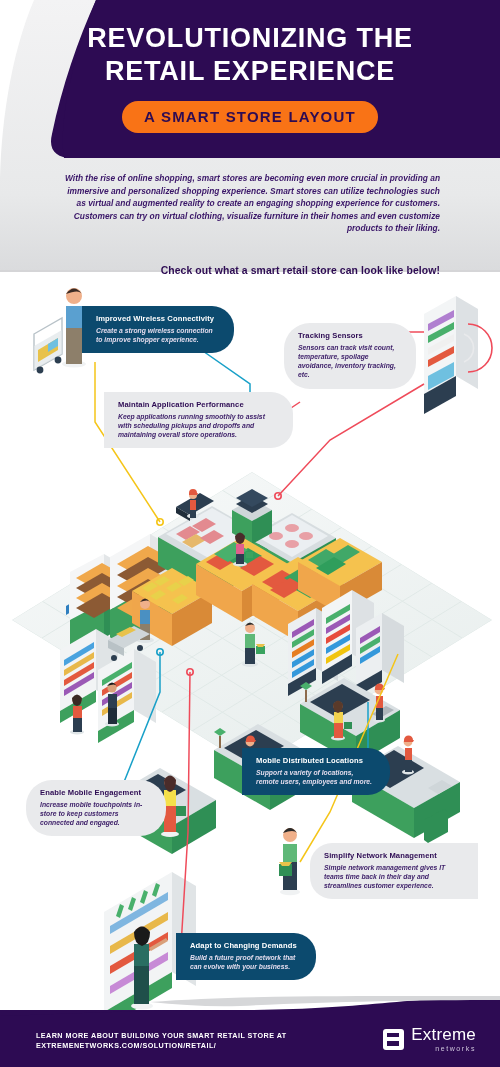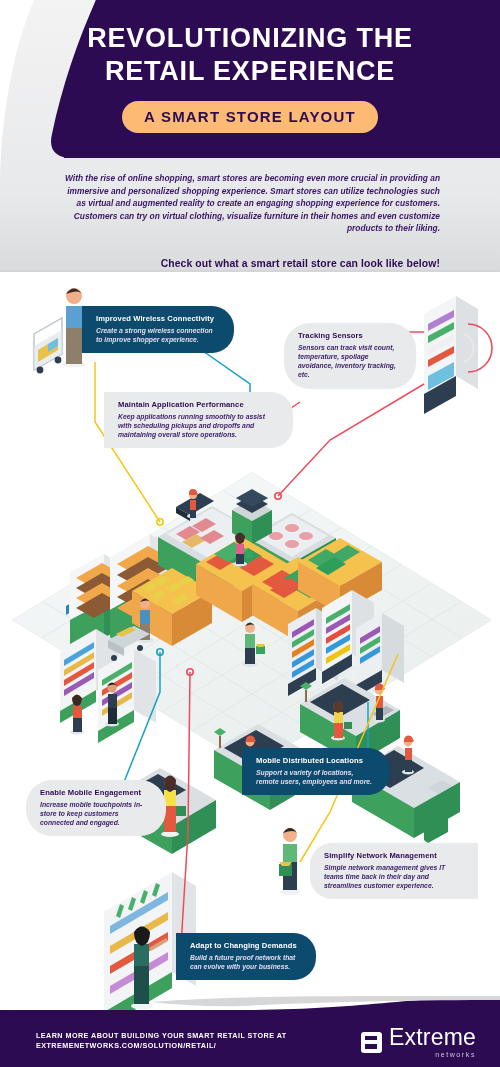--- a/index.html
+++ b/index.html
@@ -31,21 +31,21 @@
     color:#ffffff;
     font-weight: 800;
     font-size: 27px;
     letter-spacing: 0.8px;
     line-height: 33px;
     text-transform: uppercase;
   }
   .subtitle-pill {
     display:inline-block;
     margin-top: 13px;
-    background:#fdba74;
+    background:#f97316;
     color:#2d0b53;
     font-weight:800;
     font-size:15px;
     letter-spacing:1.2px;
     padding: 7px 22px 8px 22px;
     border-radius: 20px;
     text-transform: uppercase;
     text-align: center;
   }
 
@@ -55,21 +55,21 @@
   }
   .intro p {
     color:#3a1668;
     font-size:8.4px;
     line-height:12.6px;
     font-style: italic;
     font-weight:600;
     text-align:right;
   }
   .intro .cta {
-    margin-top: 23px;
+    margin-top: 30px;
     color:#2d0b53;
     font-size:10.4px;
     font-weight:800;
     font-style: normal;
     letter-spacing:0.1px;
   }
 
   
   .stage {
     position:absolute; left:0; top:272px; width:500px; height:745px;
@@ -152,21 +152,21 @@
   .logo-mark::before {
     content:""; position:absolute; left:4px; top:4px;
     width:12px; height:4px; background:#2d0b53;
   }
   .logo-mark::after {
     content:""; position:absolute; left:4px; top:12px;
     width:12px; height:5px; background:#2d0b53;
   }
   .logo-words { line-height:1; }
   .logo-name {
-    color:#ffffff; font-size:23px; font-weight:400; letter-spacing:0.2px;
+    color:#ffffff; font-size:17px; font-weight:400; letter-spacing:0.2px;
   }
   .logo-sub {
     color:#cfc6dd; font-size:7px; letter-spacing:1.6px;
     text-align:right; margin-top:2px;
   }
 </style>
 </head>
 <body>
 
 <div id="page">

